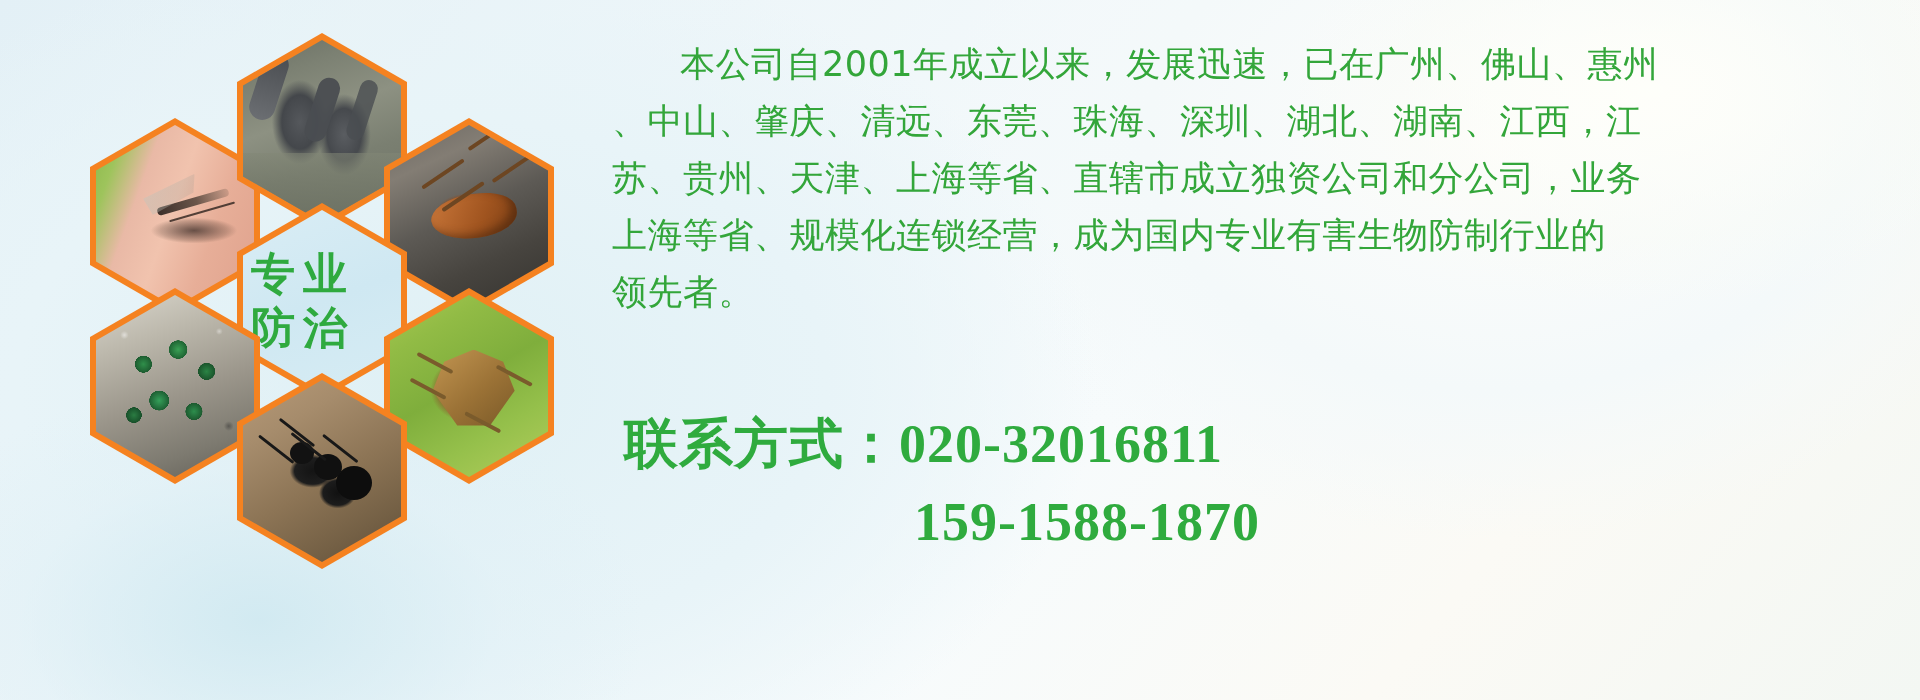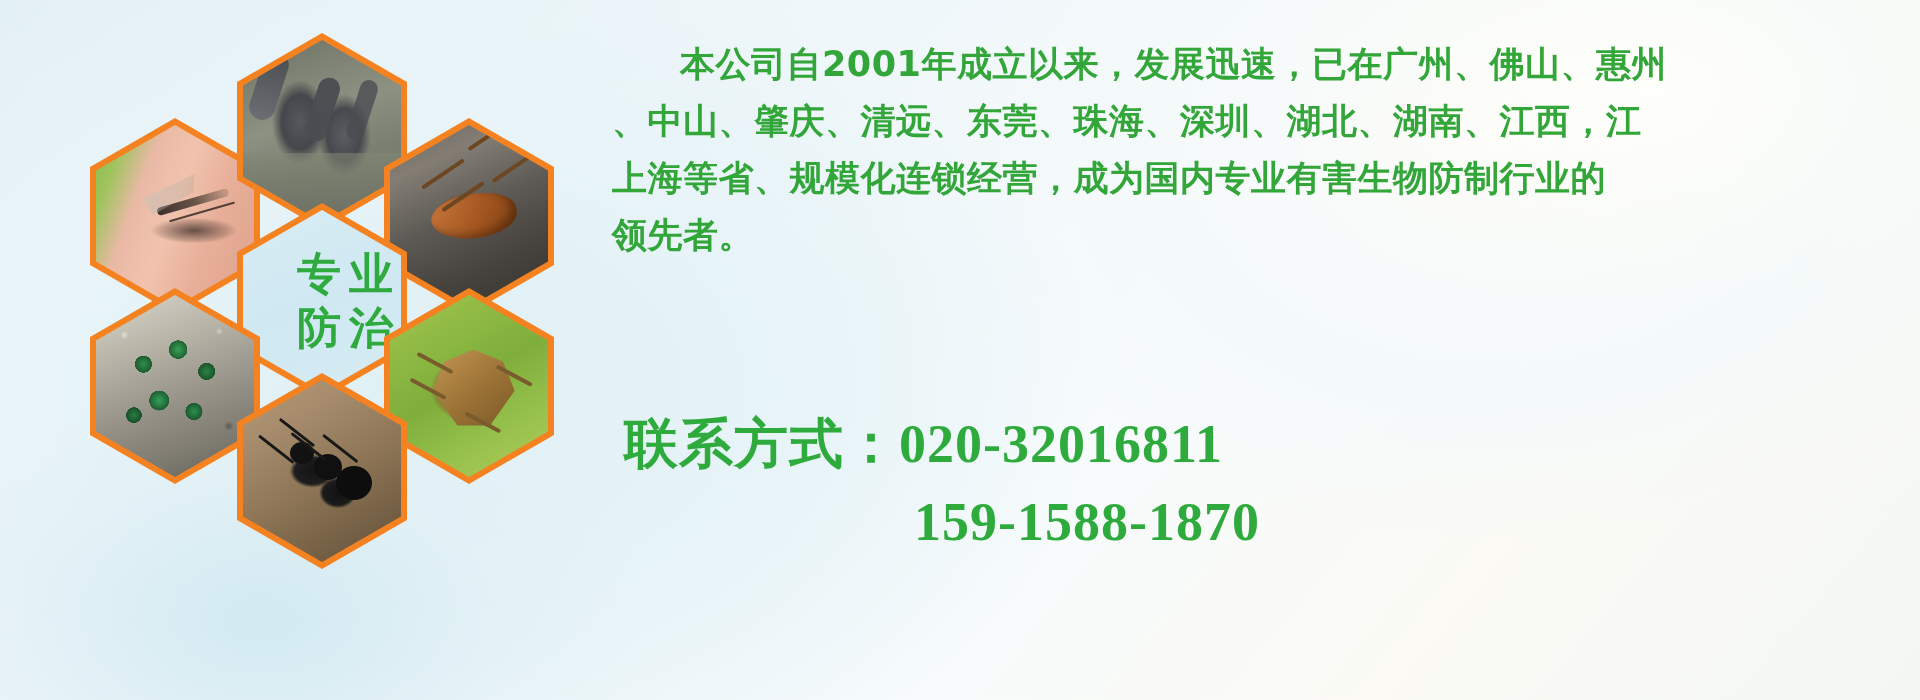--- a/index.html
+++ b/index.html
@@ -183,21 +183,21 @@
     box-shadow: 6px 26px 0 0 #7a5b2c, 76px -26px 0 0 #7a5b2c, 70px 30px 0 0 #7a5b2c;
   }
 
   
   .hex-center {
     background:#f58220;
   }
   .hex-center .hex-inner {
     background:linear-gradient(160deg,#d9edf5 0%,#cfe8f2 50%,#d6ecf4 100%);
     display:flex; flex-direction:column;
-    align-items:flex-end; justify-content:center;
+    align-items:flex-start; justify-content:center;
     gap:8px;
   }
   .slogan-line {
     color:#2faa3f;
     font-weight:bold;
     font-size:44px;
     letter-spacing:8px;
     line-height:1.05;
     text-indent:8px;
     font-family:"DejaVu Sans","Liberation Sans",sans-serif;
@@ -215,21 +215,21 @@
   
   #copy-block {
     position:absolute;
     left:612px; top:36px;
     width:1300px;
   }
   .body-line {
     color:#33a63a;
     font-size:35px;
     line-height:57px;
-    font-weight:700;
+    font-weight:400;
     letter-spacing:.5px;
     white-space:nowrap;
     font-family:"DejaVu Sans","Liberation Sans",sans-serif;
   }
   .body-line.indent { text-indent:68px; }
 
   #contact-block {
     position:absolute;
     left:624px; top:405px;
     width:1290px;
@@ -296,20 +296,21 @@
       <div class="hex-inner">
         <div class="ph-ant"></div>
       </div>
     </div>
 
   </div>
 
   <div id="copy-block">
     <div class="body-line indent">本公司自2001年成立以来，发展迅速，已在广州、佛山、惠州</div>
     <div class="body-line">、中山、肇庆、清远、东莞、珠海、深圳、湖北、湖南、江西，江</div>
+    <div class="body-line">苏、贵州、天津、上海等省、直辖市成立独资公司和分公司，业务</div>
     <div class="body-line">上海等省、规模化连锁经营，成为国内专业有害生物防制行业的</div>
     <div class="body-line">领先者。</div>
   </div>
 
   <div id="contact-block">
     <div class="contact-line">联系方式：020-32016811</div>
     <div class="contact-line phone2">159-1588-1870</div>
   </div>
 
 </div>

